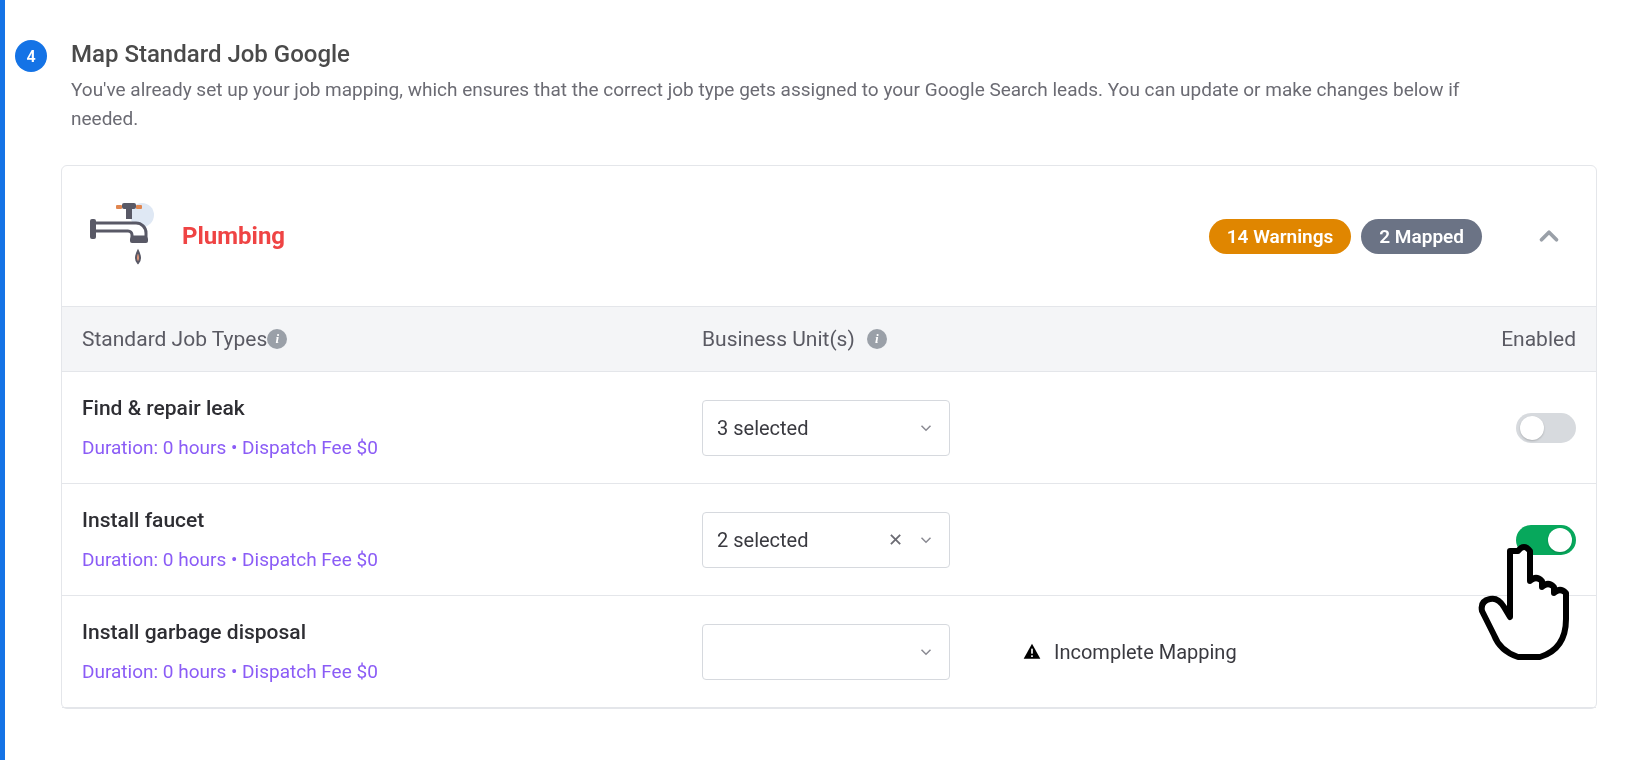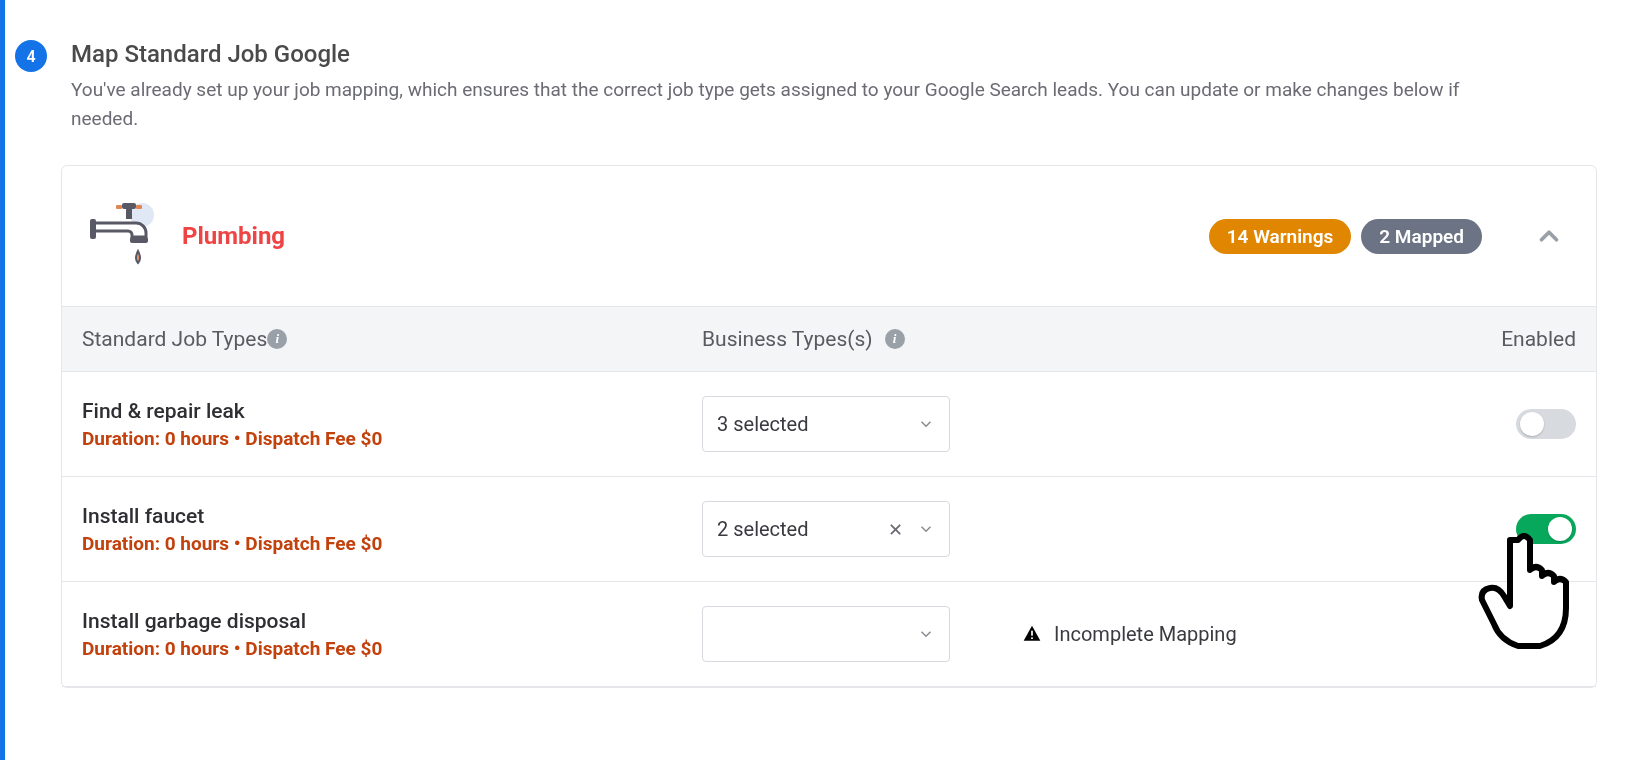--- a/index.html
+++ b/index.html
@@ -103,21 +103,21 @@
     font-style: italic;
   }
   .row {
     display: flex;
     align-items: center;
     padding: 24px 20px;
     border-bottom: 1px solid #e4e6ea;
     position: relative;
   }
   .job-name { font-size: 21px; font-weight: 500; color: #2e2e33; }
-  .job-meta { font-size: 19px; color: #c2410c; margin-top: 4px; font-weight: bold; }
+  .job-meta { font-size: 19px; color: #8b5cf6; margin-top: 16px; }
   .select-box {
     width: 248px; height: 56px;
     border: 1px solid #d6d9de;
     border-radius: 4px;
     display: flex; align-items: center;
     padding: 0 14px;
     font-size: 20px;
     color: #3a3a40;
     cursor: pointer;
     gap: 8px;
@@ -184,21 +184,21 @@
           </svg>
       </div>
     </div>
 
     <div class="table-head">
       <div class="col-job">
         <span>Standard Job Types</span>
         <span class="info-circle">i</span>
       </div>
       <div class="col-bu">
-        <span>Business Types(s)</span>
+        <span>Business Unit(s)</span>
         <span class="info-circle">i</span>
       </div>
       <div class="col-warn"></div>
       <div class="col-en">
         <span>Enabled</span>
       </div>
     </div>
 
     <div class="row">
       <div class="col-job">

